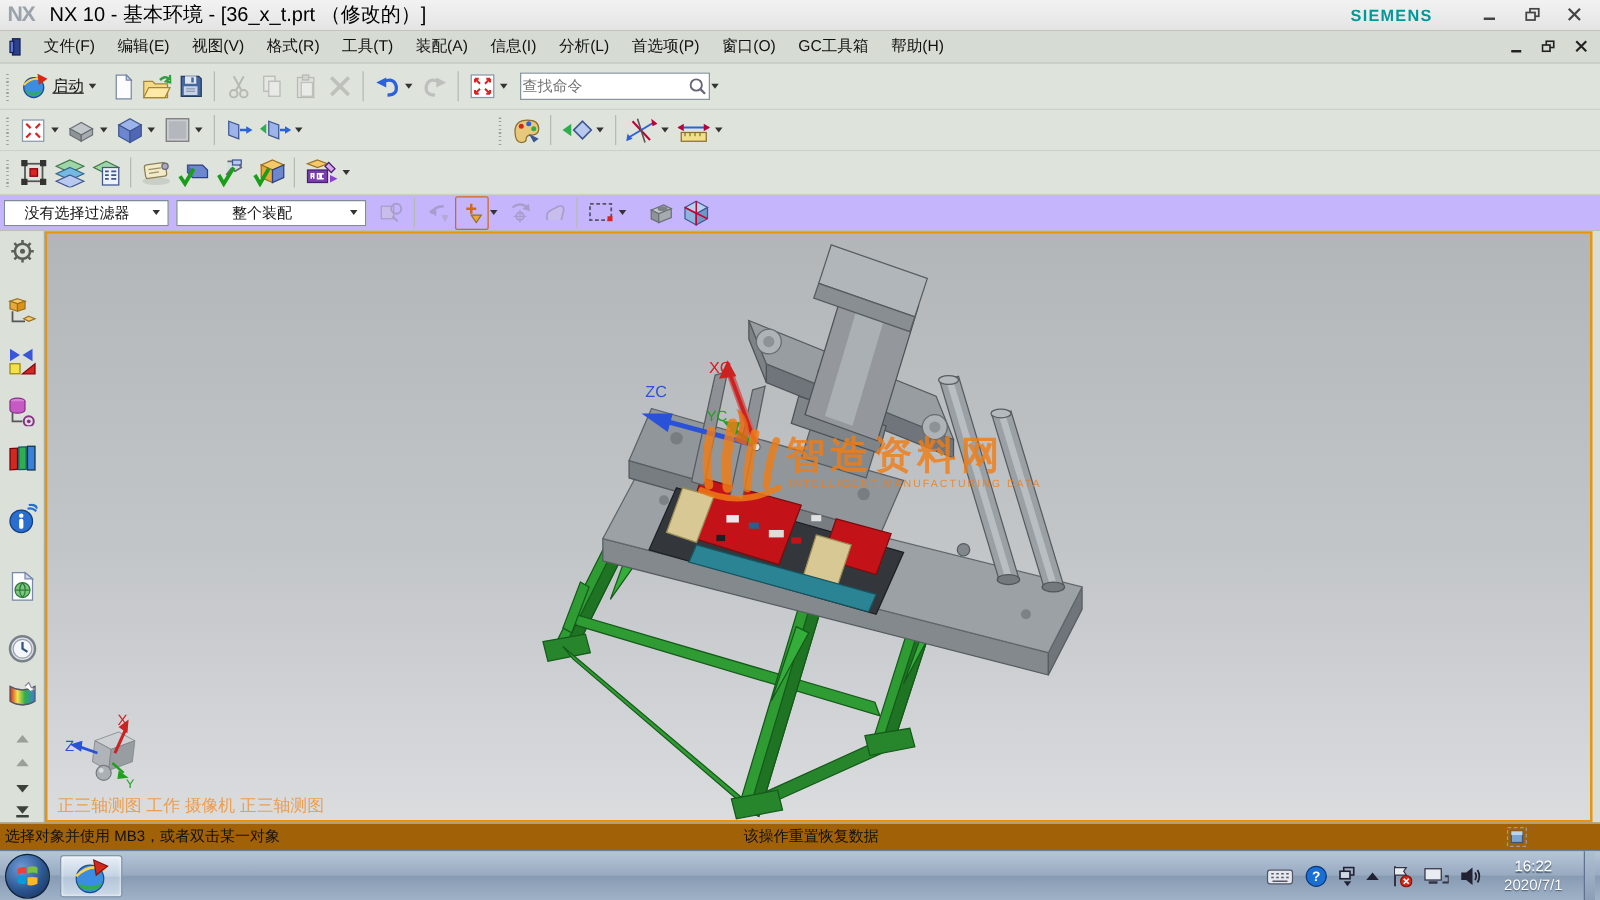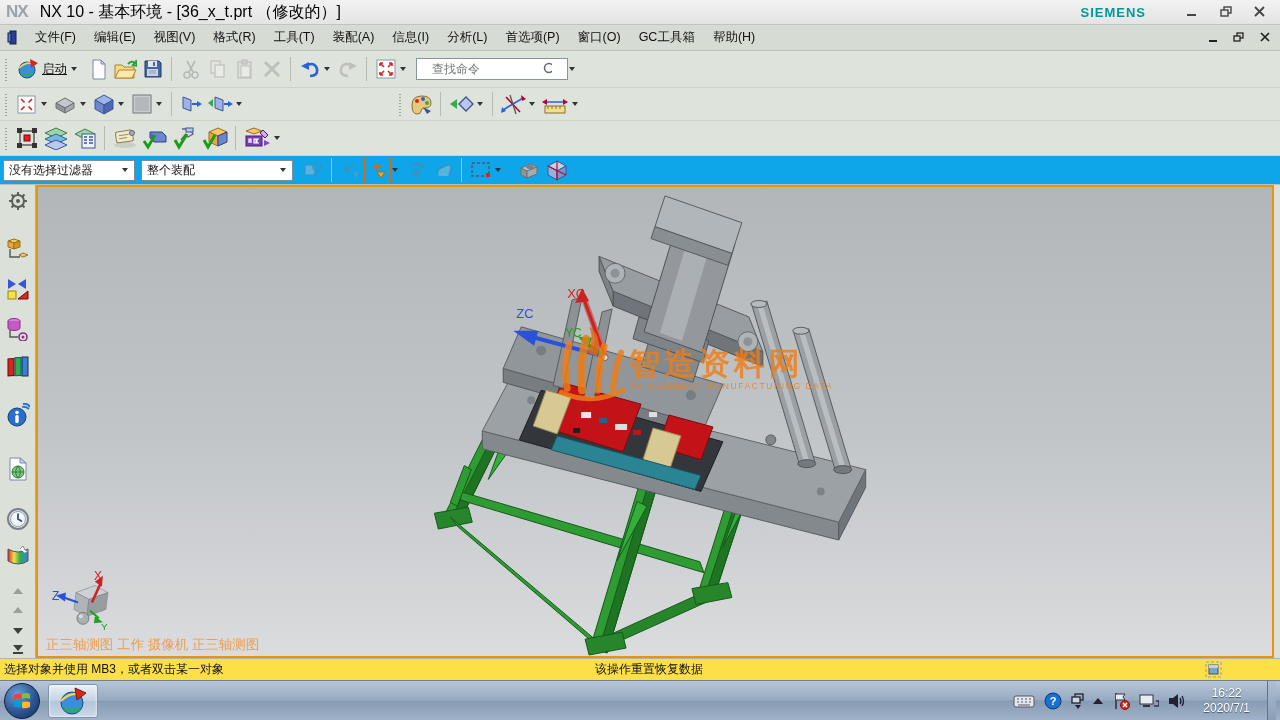--- a/index.html
+++ b/index.html
@@ -18,50 +18,50 @@
   
   .menubar { height:26px; background:#d6dcd3; display:flex; align-items:center; padding:0 4px; border-bottom:1px solid #bcc3b8; }
   .menubar .mitem { padding:18px 9px; font-size:12.5px; cursor:default; }
   .menubar .grow { flex:1; }
   .mdicon { margin:0 6px 0 2px; }
   .mwinbtn { width:22px; height:16px; display:flex; align-items:center; justify-content:center; margin-left:4px; }
 
   
   .trow { display:flex; align-items:center; background:#dee3db; border-bottom:1px solid #ccd2c8; padding:0 2px; }
   .trow1 { height:37px; } .trow2 { height:33px; } .trow3 { height:35px; }
-  .filterbar { height:29px; display:flex; align-items:center; background:#0ea5e9; border-bottom:1px solid #b9c0b5; padding:0 3px; }
+  .filterbar { height:29px; display:flex; align-items:center; background:#c4b5fd; border-bottom:1px solid #b9c0b5; padding:0 3px;text-align:center; }
   .handle { width:5px; height:24px; margin:0 4px 0 2px;
     background-image:repeating-linear-gradient(#9aa296 0 1px, transparent 1px 3px);
     background-size:2px 100%; background-repeat:no-repeat; background-position:1px 2px; }
   .tbtn { height:27px; min-width:27px; display:flex; align-items:center; justify-content:center; border-radius:2px; padding:0 2px;text-decoration:underline; }
   .tbtn.lbl { padding:0 4px; gap:3px; font-size:12.5px; }
   .dd { width:0; height:0; border-left:3.5px solid transparent; border-right:3.5px solid transparent; border-top:4px solid #333; margin:0 4px 0 1px; }
   .sep { width:1px; height:24px; background:#b4bbb0; margin:0 5px; }
   .dis { opacity:.38; filter:grayscale(.9); }
-  .search { display:flex; align-items:center; background:#fff; border:1px solid #87959e; width:152px; height:22px; padding:0 15px; margin-left:6px; }
+  .search { display:flex; align-items:center; background:#fff; border:1px solid #87959e; width:152px; height:22px; padding:0 1px; margin-left:6px; }
   .search input { border:none; outline:none; flex:1; font-size:12px; width:110px; color:#444; background:transparent; }
   .combo { display:flex; align-items:center; background:#fff; border:1px solid #7f8c96; height:21px; padding:0 2px 0 5px; font-size:12px; margin-right:6px; }
   .combo .cv { flex:1; }
   .combo .dd { margin-left:8px; }
 
   
   .main { height:473px; display:flex; background:#d9ded6;text-decoration:underline; }
   .resbar { width:36px; background:#dbe0d8; border-right:1px solid #a9b0a6; display:flex; flex-direction:column; align-items:center; }
   .resbar .ric { width:26px; height:24px; display:flex; align-items:center; justify-content:center; }
   .tri-up { width:0; height:0; border-left:5px solid transparent; border-right:5px solid transparent; border-bottom:6px solid #9aa096; }
   .tri-down { width:0; height:0; border-left:5px solid transparent; border-right:5px solid transparent; border-top:6px solid #3c423a; }
   .tri-wrap { display:flex; flex-direction:column; align-items:center; gap:1px; }
   .tri-line { width:10px; height:2px; background:#3c423a; }
 
   .viewport { flex:1; position:relative; border:2px solid #e8940c; background:linear-gradient(180deg,#b2b6b9 0%,#c3c6c9 55%,#dadcde 100%); }
   .viewport svg.scene { position:absolute; inset:0; width:100%; height:100%; }
   .rightstrip { width:6px; background:#d9ded6; }
 
   
-  .statusbar { height:22px; background:#fde047; border-top:1px solid #b3b3ab; position:relative; display:flex; align-items:center; font-size:12px; }
+  .statusbar { height:22px; background:#a16207; border-top:1px solid #b3b3ab; position:relative; display:flex; align-items:center; font-size:12px; }
   .statusbar .smsg { margin-left:4px; }
   .statusbar .scenter { position:absolute; left:595px; }
   .statusbar .sricon { position:absolute; right:58px; top:2px; }
 
   
   .taskbar { height:40px; background:linear-gradient(180deg,#b7c5d8 0%,#98abc1 48%,#879bb3 52%,#9fb2c7 100%); display:flex; align-items:center; border-top:1px solid #6d8098; }
   .orb { width:36px; height:36px; border-radius:50%; margin:0 8px 0 4px; background:radial-gradient(circle at 35% 30%, #6d9bd6 0%, #2c5691 55%, #122c52 100%); border:1px solid #0d2138; display:flex; align-items:center; justify-content:center; }
   .taskapp { width:50px; height:34px; border-radius:3px; border:1px solid #8197ad; background:linear-gradient(#e9f0f8,#c3d2e2 50%,#b3c5d9 52%,#ccd9e7); display:flex; align-items:center; justify-content:center; box-shadow:inset 0 0 3px #fff; }
   .tray { margin-left:auto; display:flex; align-items:center; gap:9px; padding-right:4px; }
   .clock { text-align:center; color:#fff; font-size:12px; line-height:15px; text-shadow:0 1px 1px #45536b; padding:0 8px; }

